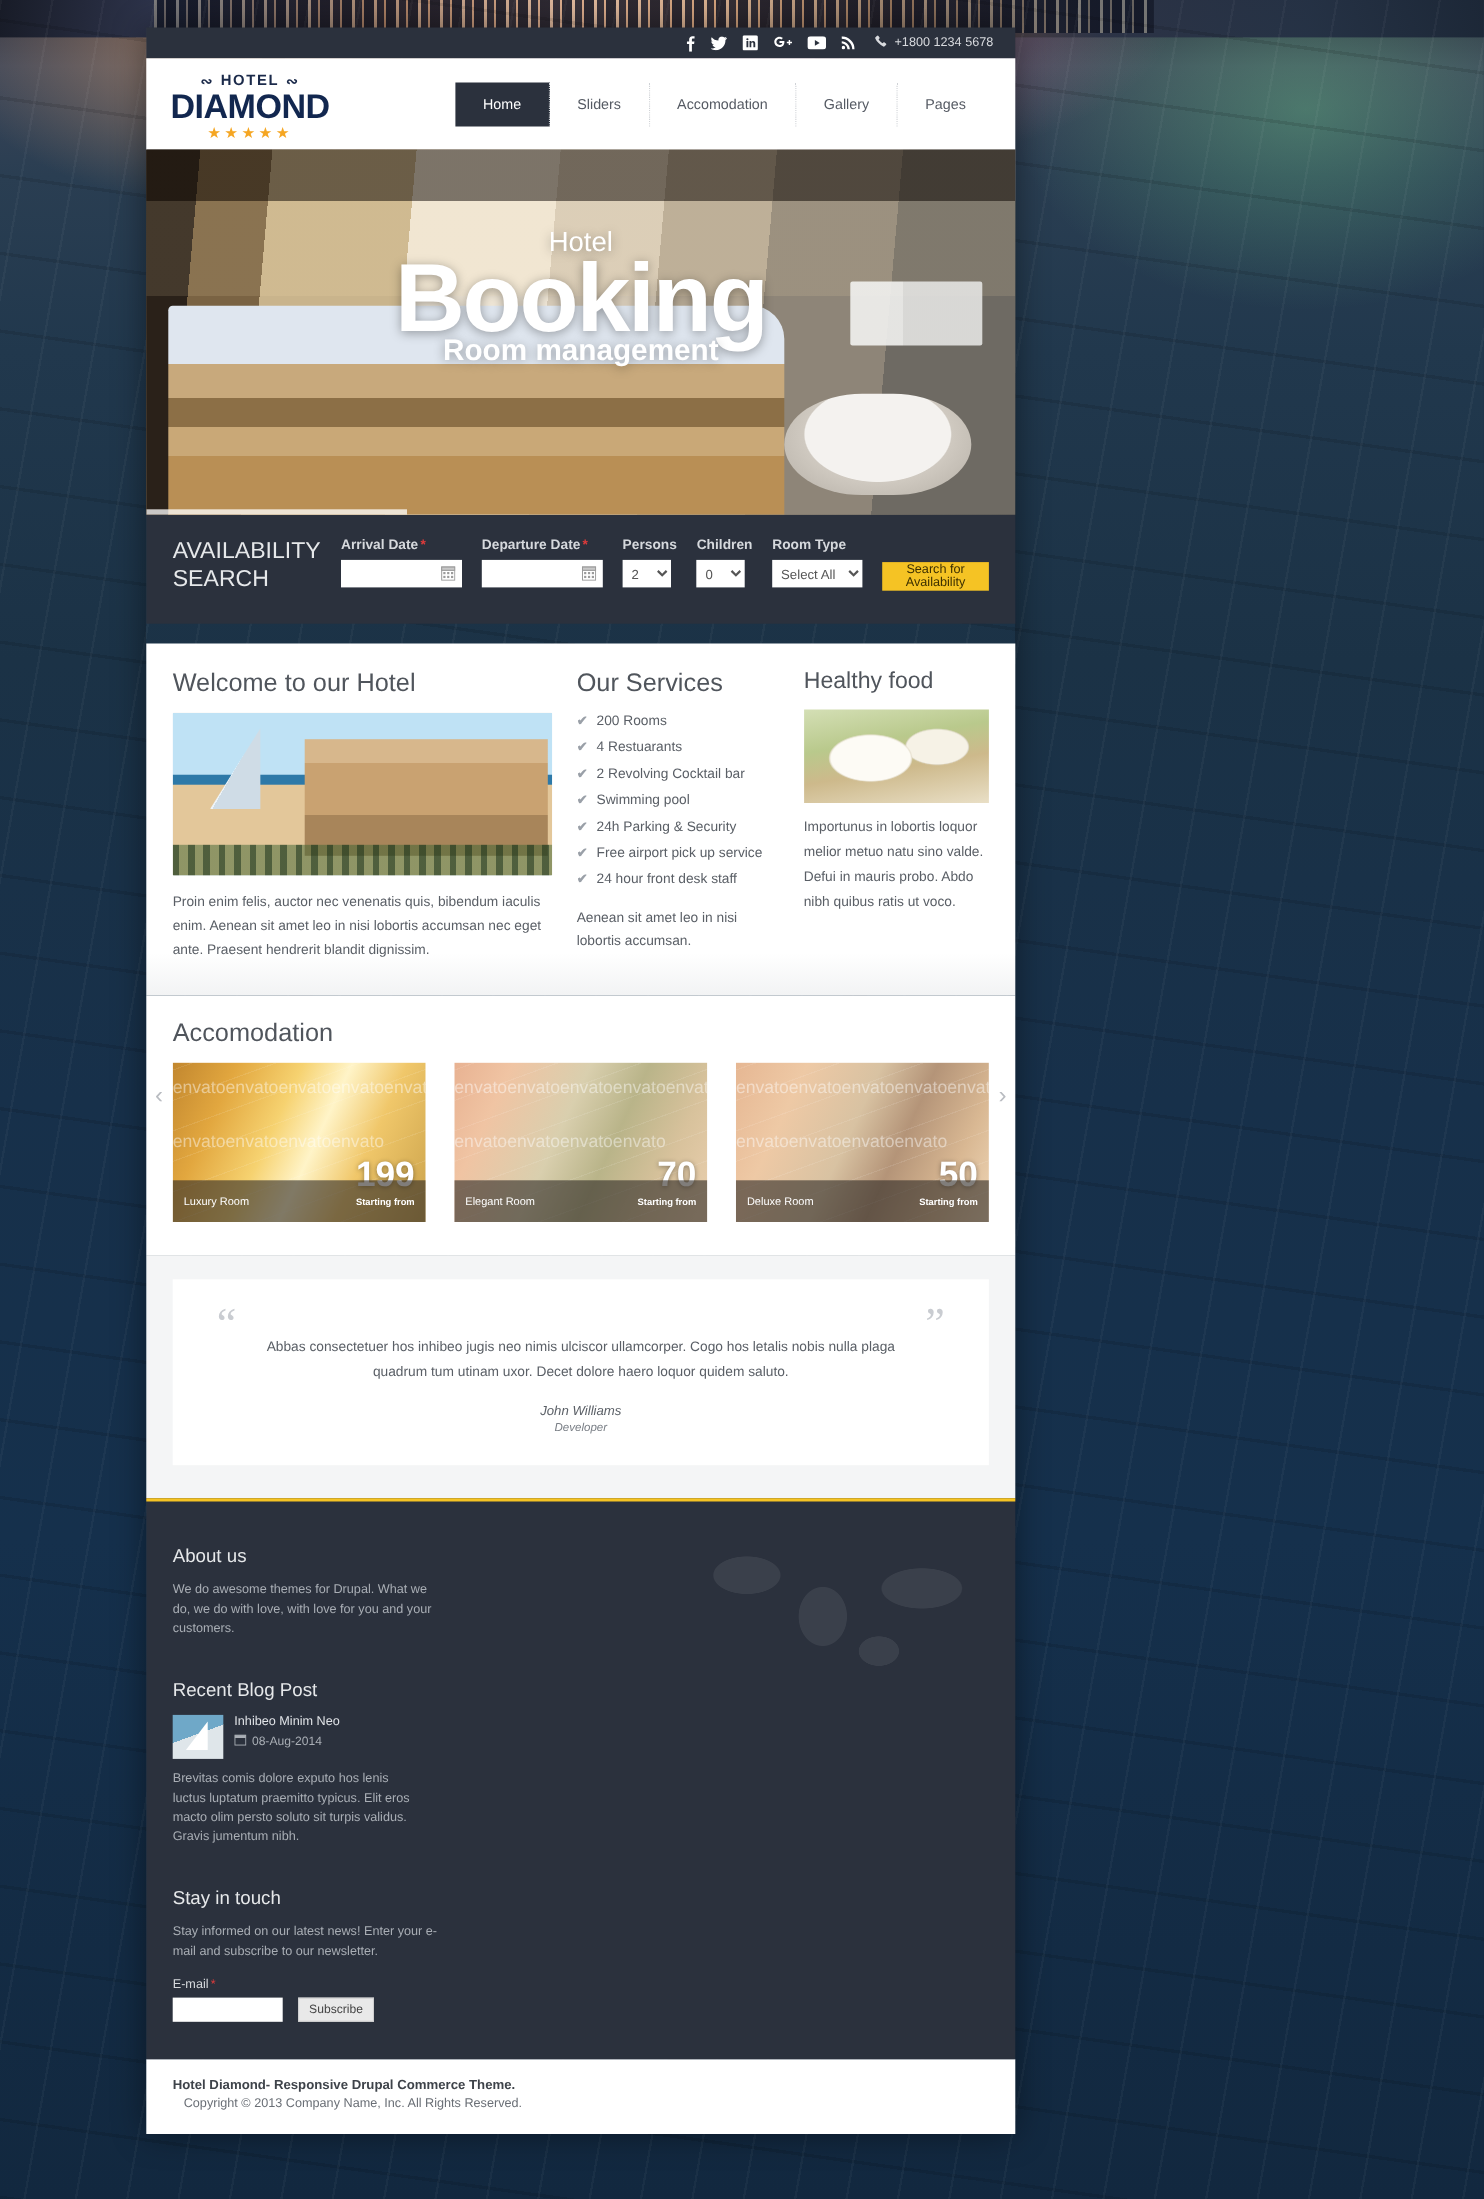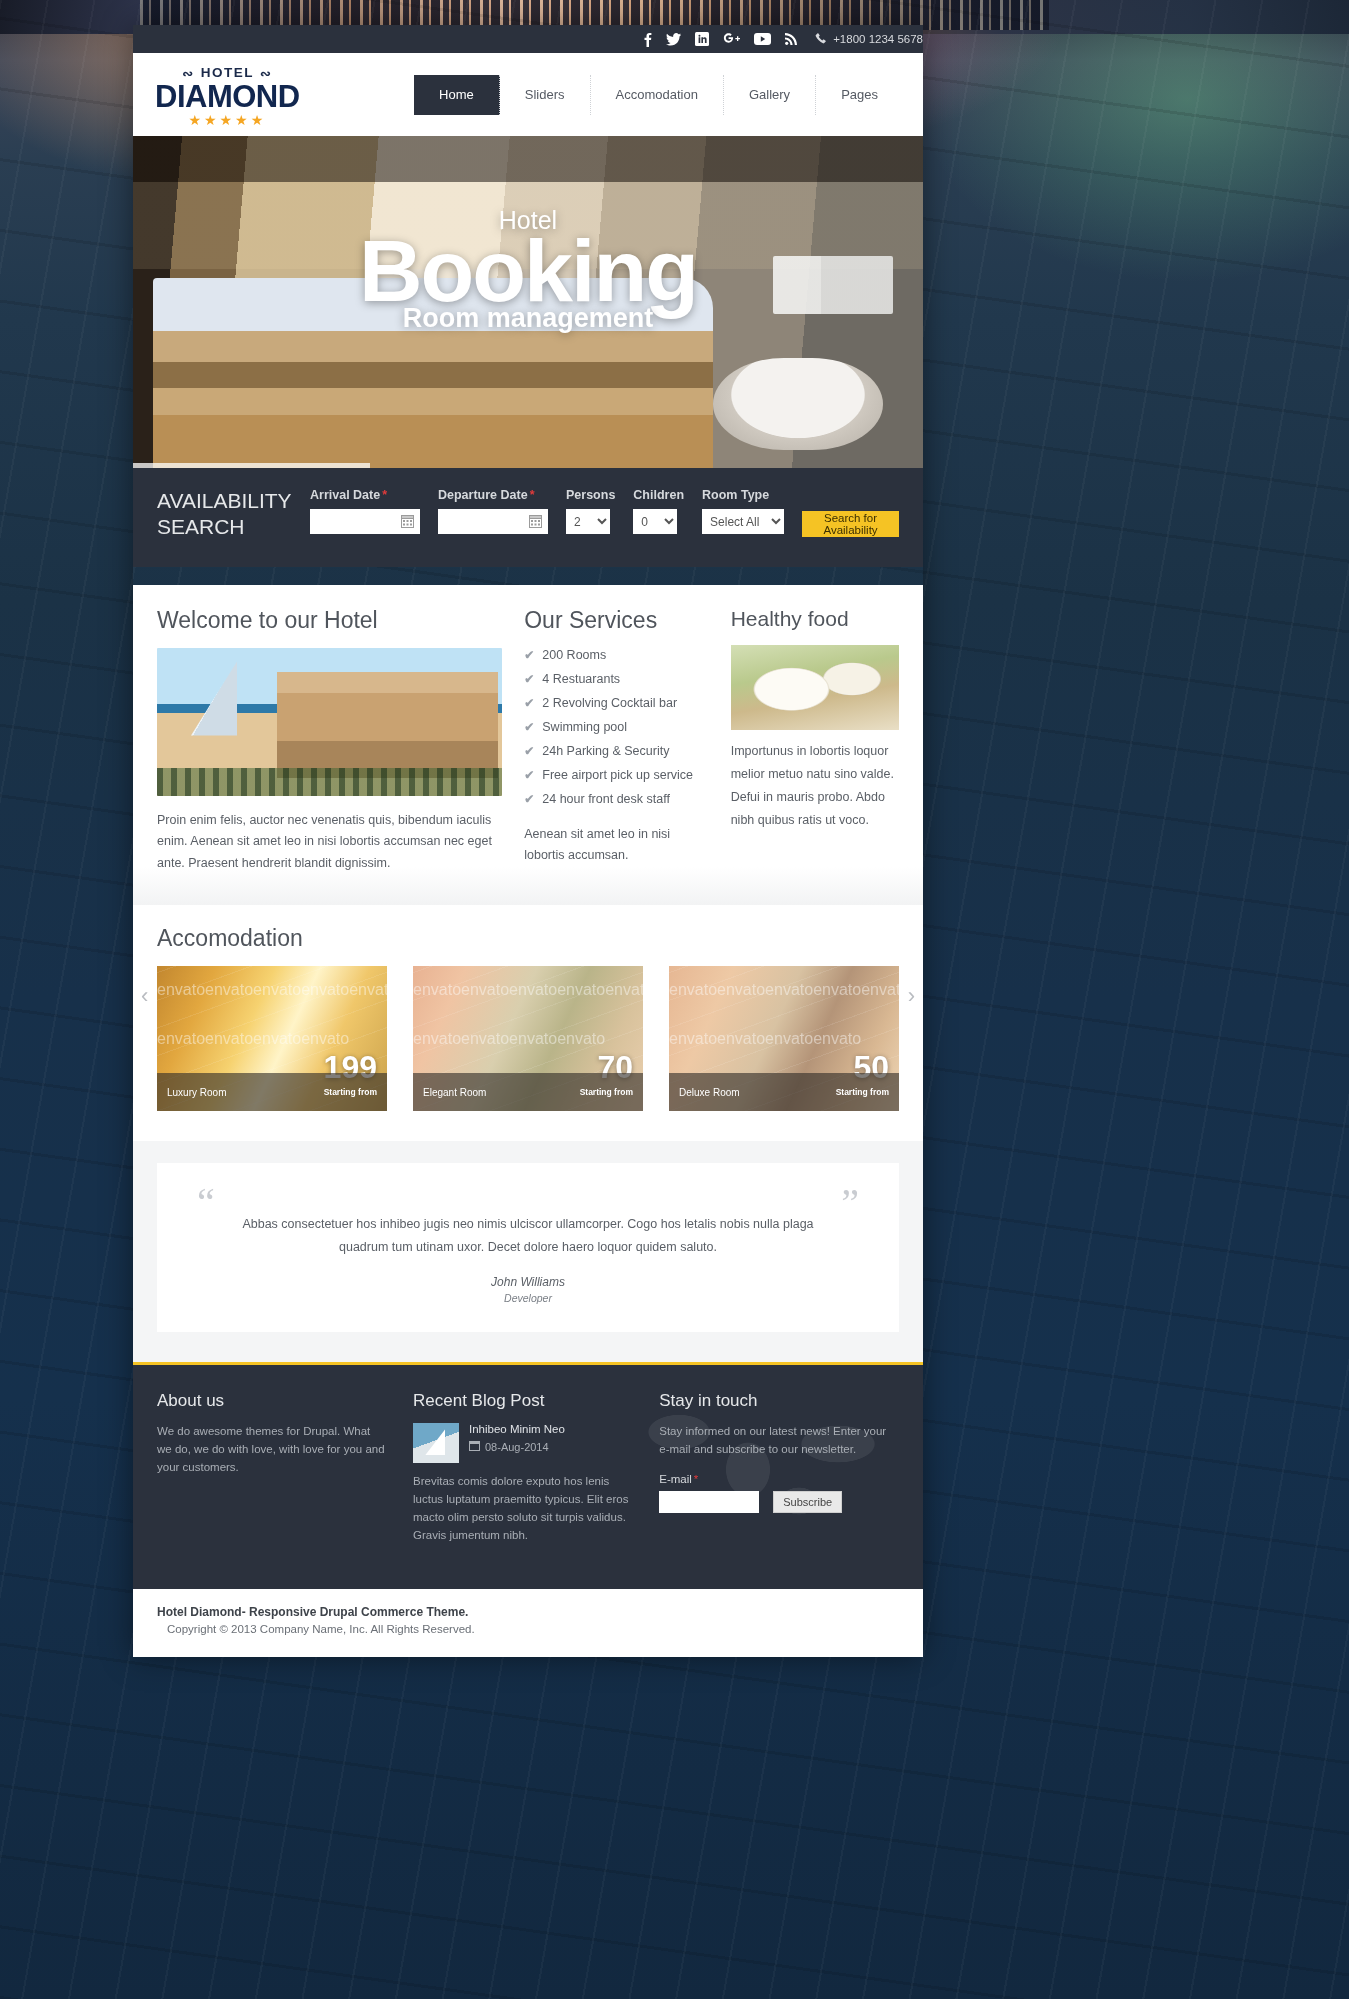--- a/index.html
+++ b/index.html
@@ -37,21 +37,21 @@
       rgba(255,220,160,.28) 9px 11px, rgba(18,22,36,.85) 11px 20px);
   }
   
   .page {
     position:absolute; left:133px; top:25px; width:790px;
     box-shadow:0 0 30px rgba(0,0,0,.45);
   }
   
   .topbar{
     background:#2b313d; height:28px; display:flex; align-items:center;
-    justify-content:flex-end; padding-right:0; gap:0;
+    justify-content:flex-end; padding-right:20px; gap:0;
   }
   .social{ display:flex; align-items:center; gap:14px; margin-right:18px;}
   .social .ic{ color:#fff; font-size:13px; line-height:1; display:inline-flex;
     align-items:center; justify-content:center; cursor:pointer;}
   .ic svg{ display:block; }
   .phone{ display:flex; align-items:center; gap:7px; color:#d8dade; font-size:11.5px;}
   .phone svg{fill:#d8dade}
   
   .header{ background:#fff; height:83px; display:flex; align-items:center;
            padding:0 20px 0 22px; justify-content:space-between;}
@@ -170,22 +170,22 @@
   
   .testi-wrap{ background:#f4f5f6; padding:22px 24px 30px 24px;}
   .testi{ background:#fff; padding:26px 40px 28px 40px; display:flex; gap:14px;
           align-items:flex-start; min-height:148px;}
   .quote{ font-size:40px; color:#c9ccd1; line-height:.7; font-family:"Liberation Serif", serif;}
   .testi .mid{ flex:1; text-align:center;margin-top:24px;}
   .testi p{ font-size:12.5px; color:#5a5f66; line-height:1.85;}
   .testi .author{ font-size:12px; color:#5a5f66; font-style:italic; margin-top:16px;}
   .testi .role{ font-size:10.5px; color:#7a7f86; font-style:italic; margin-top:3px;}
   
-  .footer{ background:#2b313d; border-top:3px solid #f5c324; padding:26px 24px 34px 24px;
-           display:flex; gap:26px; position:relative; overflow:hidden;}
+  .footer{ background:#2b313d; border-top:3px solid #f5c324; padding:40px 24px 34px 24px;
+           display:flex; gap:26px; position:relative; overflow:hidden;flex-direction:column;}
   .footer::after{ content:""; position:absolute; right:10px; top:22px; width:300px; height:150px;
     opacity:.07; background:
       radial-gradient(ellipse 50px 28px at 22% 30%, #fff 0 60%, transparent 62%),
       radial-gradient(ellipse 36px 44px at 45% 55%, #fff 0 60%, transparent 62%),
       radial-gradient(ellipse 60px 30px at 75% 38%, #fff 0 60%, transparent 62%),
       radial-gradient(ellipse 30px 22px at 62% 76%, #fff 0 60%, transparent 62%);}
   .fcol{ position:relative; z-index:2;}
   .f1{width:236px} .f2{width:226px} .f3{width:246px}
   .fcol h3{ color:#e6e8ea; font-weight:300; font-size:17px; margin-bottom:12px;}
   .fcol p{ color:#a9aeb5; font-size:11.5px; line-height:1.55; margin-bottom:10px;}

